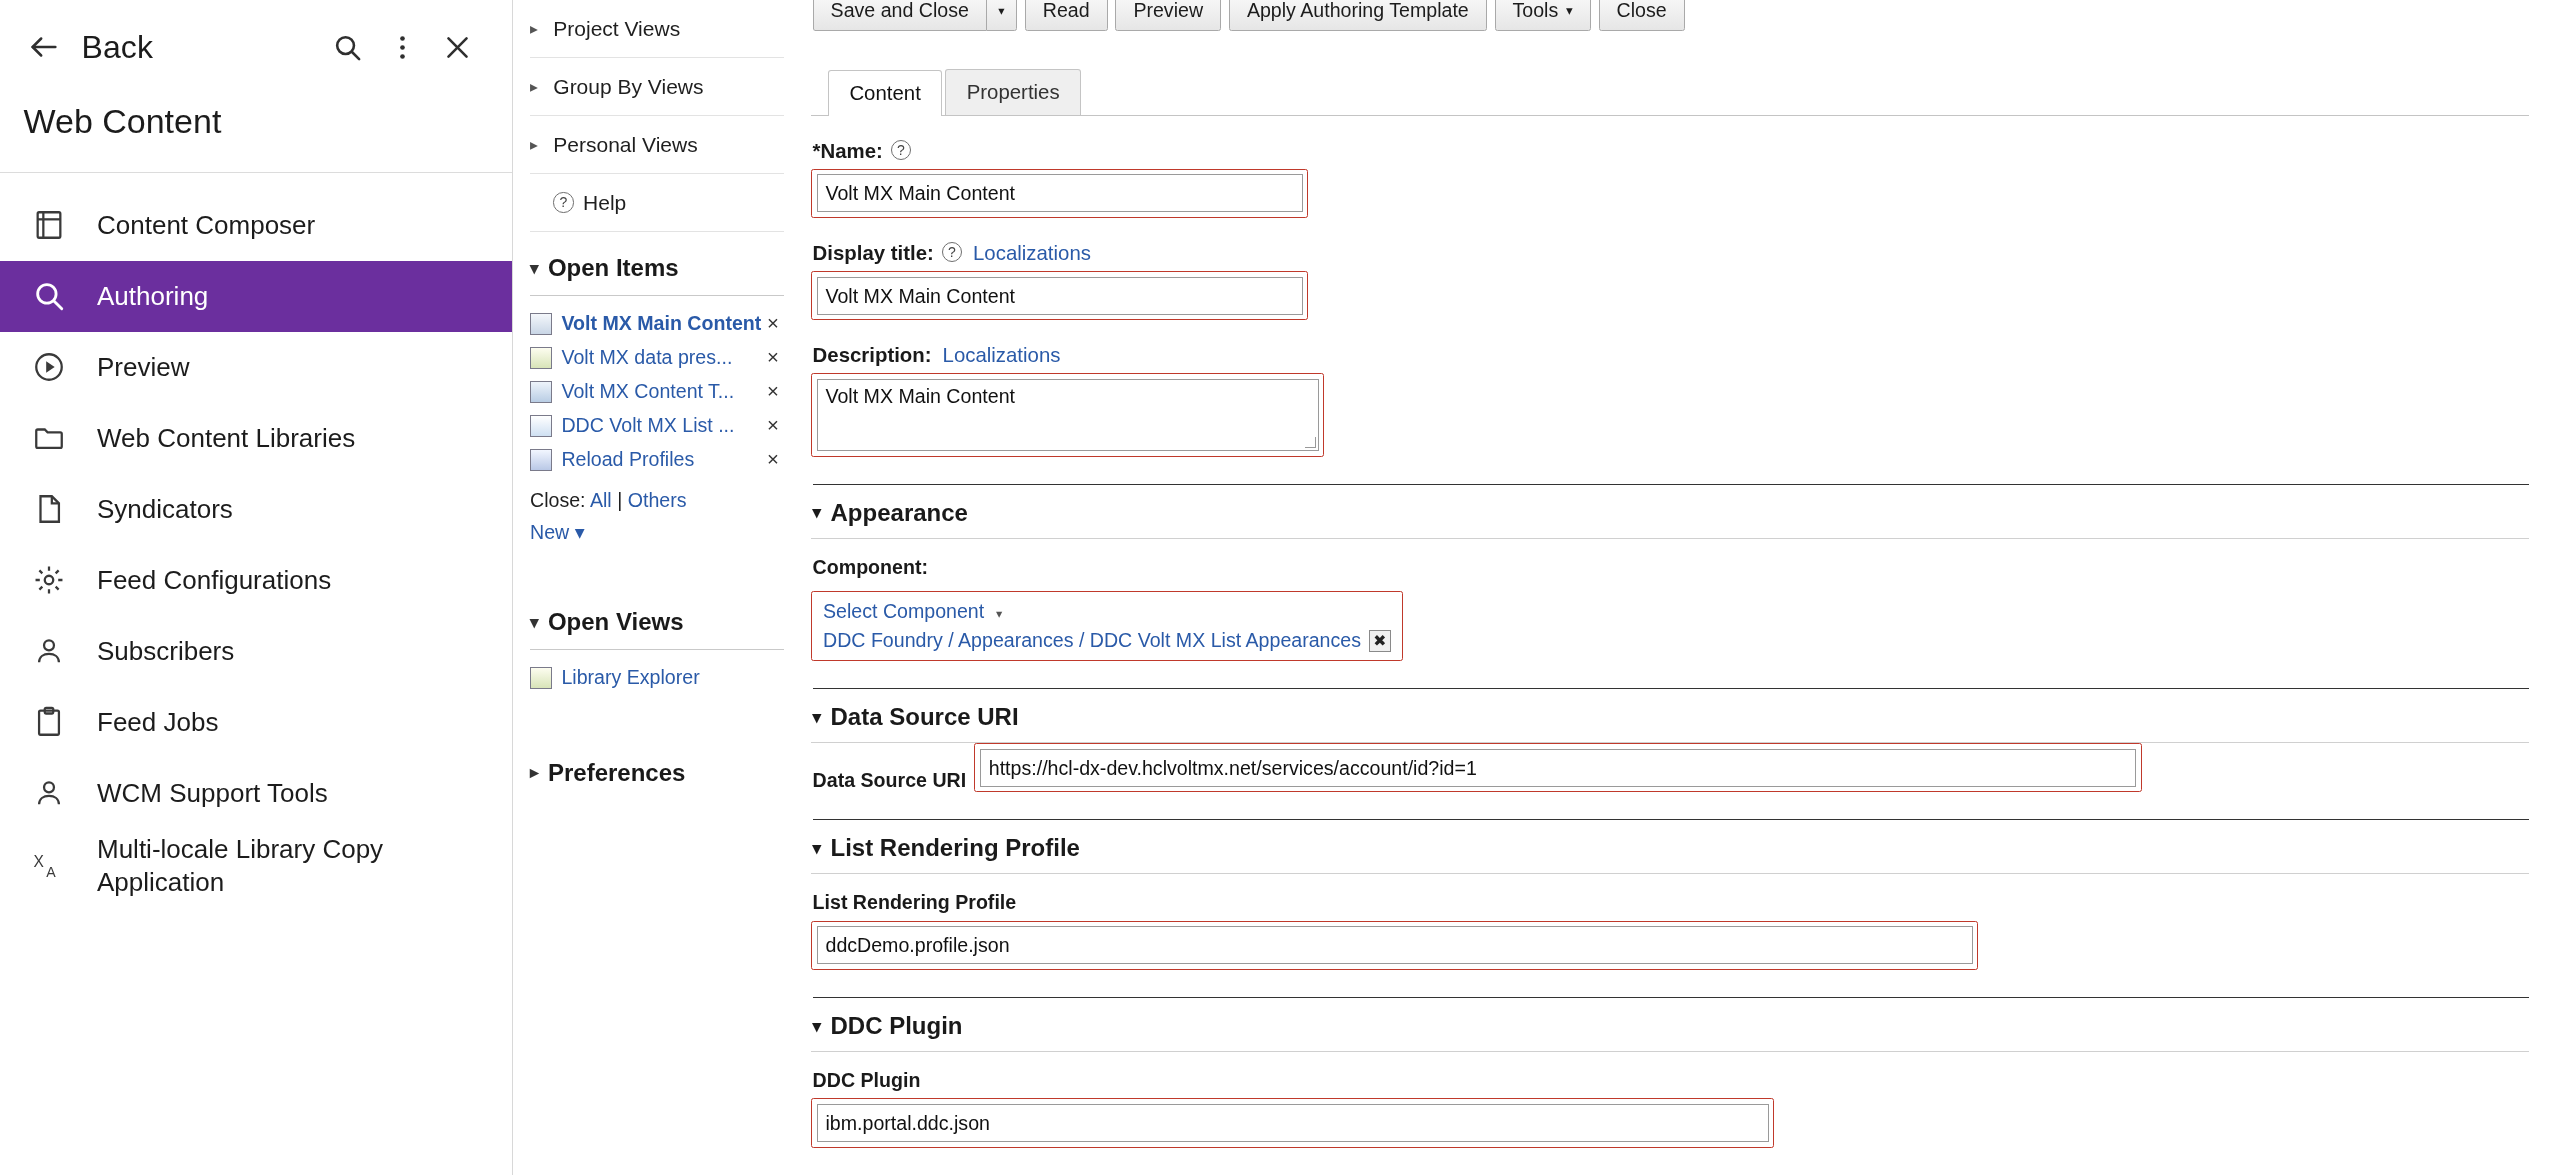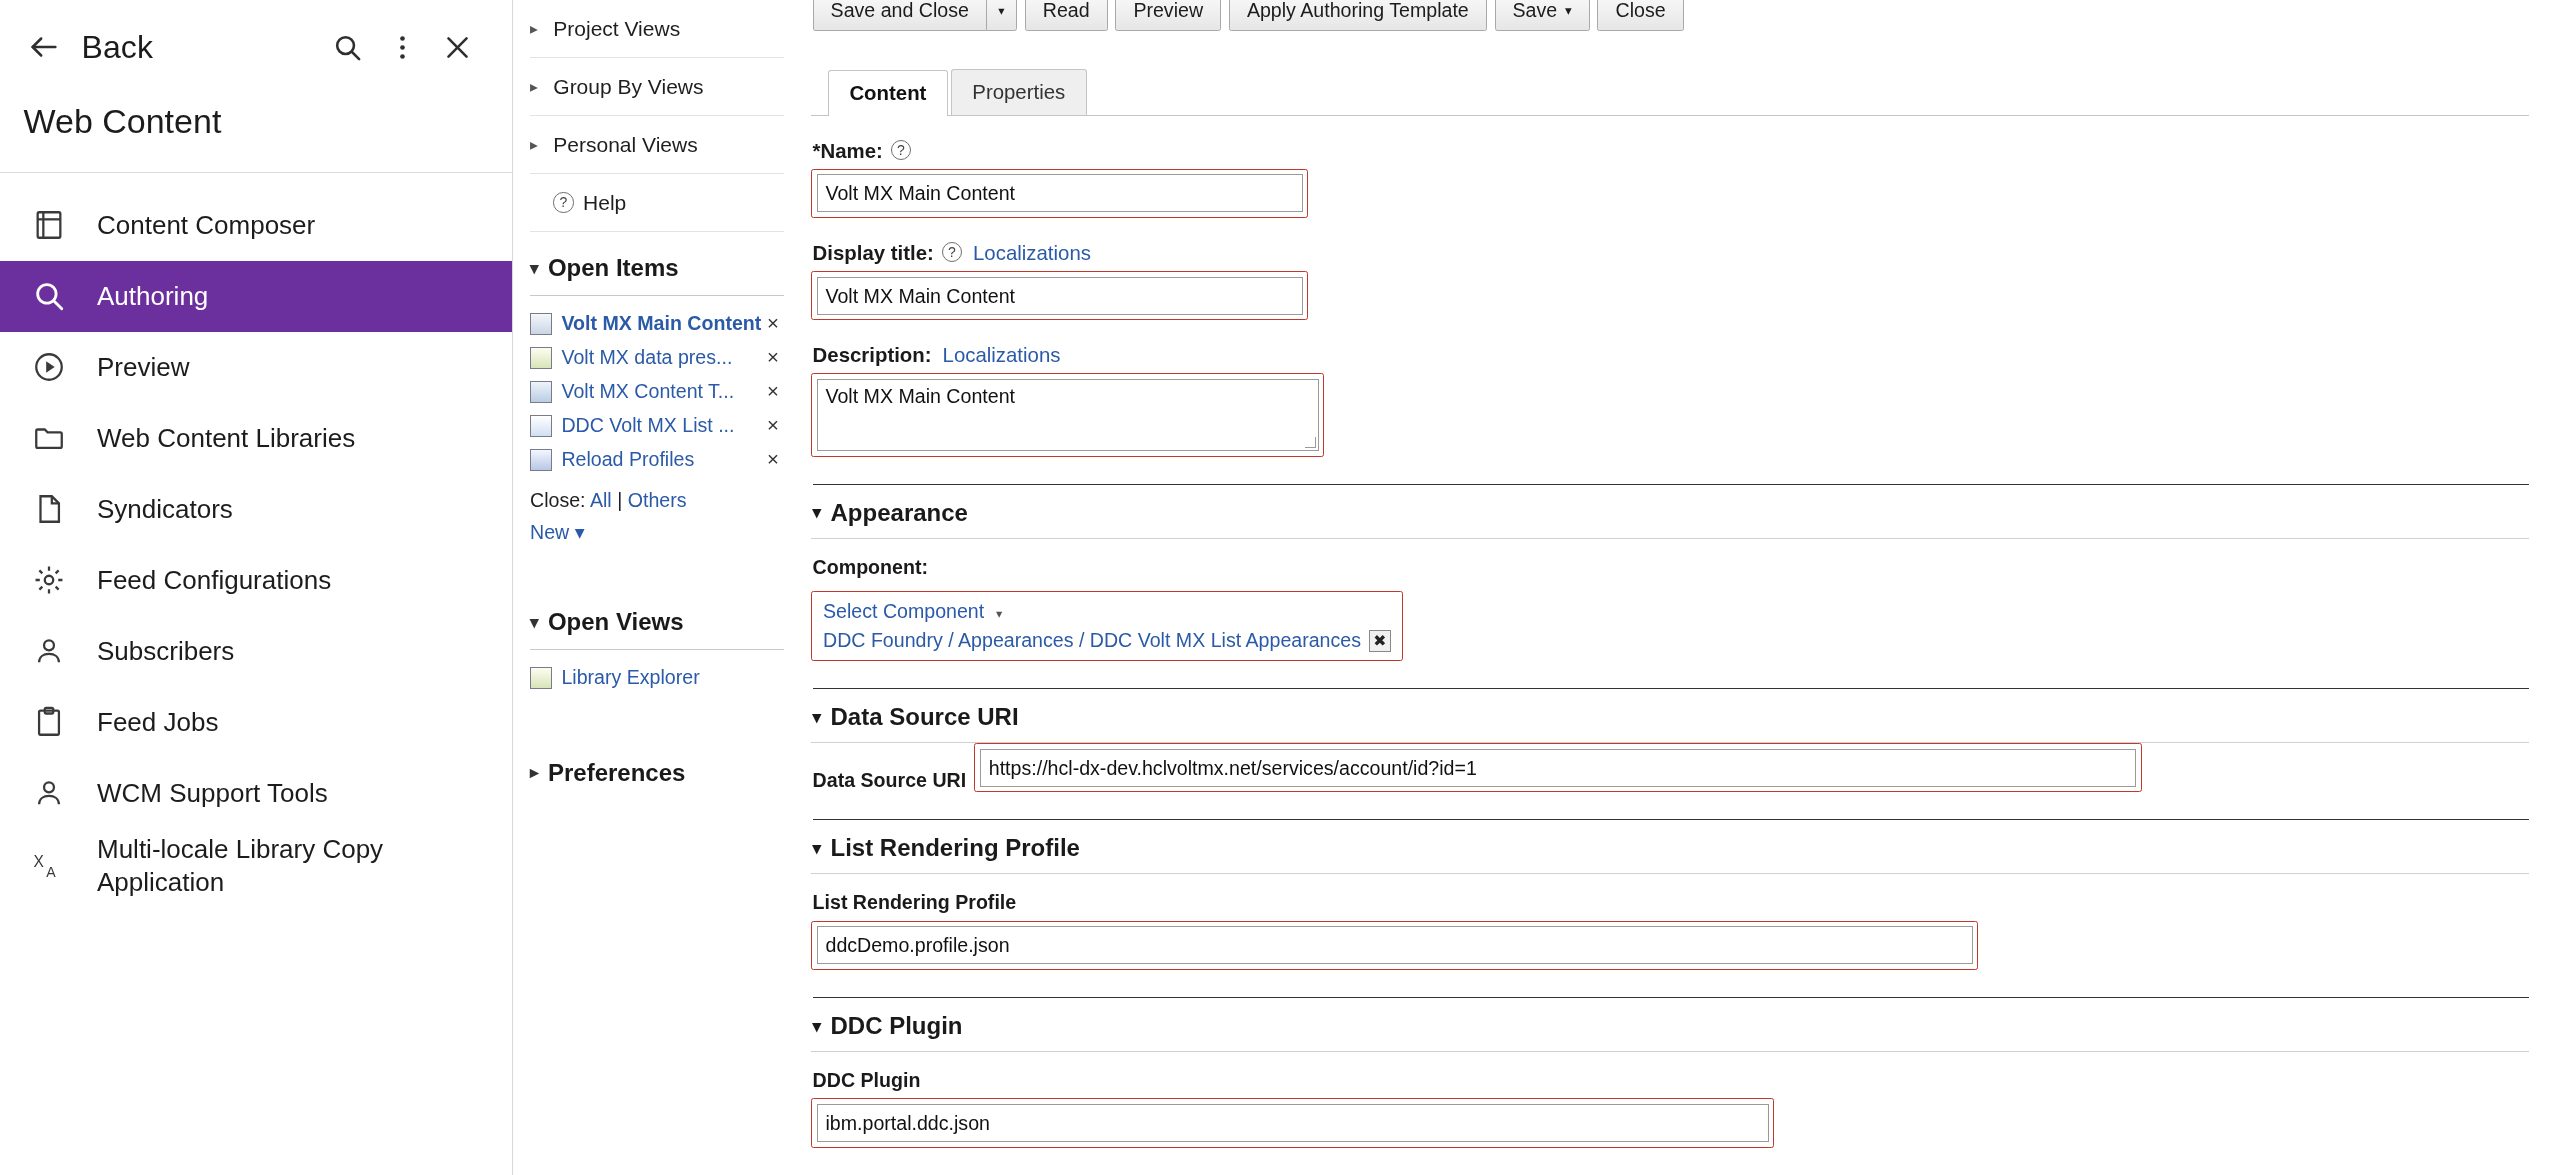--- a/index.html
+++ b/index.html
@@ -236,21 +236,21 @@
     padding: 11px 20.4px;
     border: 0.8px solid #c4c4c4;
     border-bottom: none;
     background: #efefef;
     color: #333;
     margin-right: 3.1px;
     border-radius: 3.1px 3.1px 0 0;
   }
   .tab.active {
     background: #ffffff;
-    font-weight: bold;
+    font-weight: normal;
     color: #111;
     position: relative;
     top: 0.8px;
   }
 
   .field-label {
     font-size: 20.4px;
     font-weight: bold;
     color: #1a1a1a;
     margin: 23.5px 0 6.3px 1.6px;
@@ -602,21 +602,21 @@
       
       <div class="btnbar" style="margin-top:-11px;">
         <div class="split">
           <div class="btn btn-main">Save and Close</div>
           <div class="btn btn-drop">▾</div>
         </div>
         <div class="btn">Read</div>
         <div class="btn">Preview</div>
         <div class="btn">Apply Authoring Template</div>
         <div class="btn">
-          <span>Save</span>
+          <span>Tools</span>
           <span class="arw">▾</span>
         </div>
         <div class="btn">Close</div>
       </div>
 
       
       <div class="tabs">
         <div class="tab active">Content</div>
         <div class="tab">Properties</div>
       </div>

